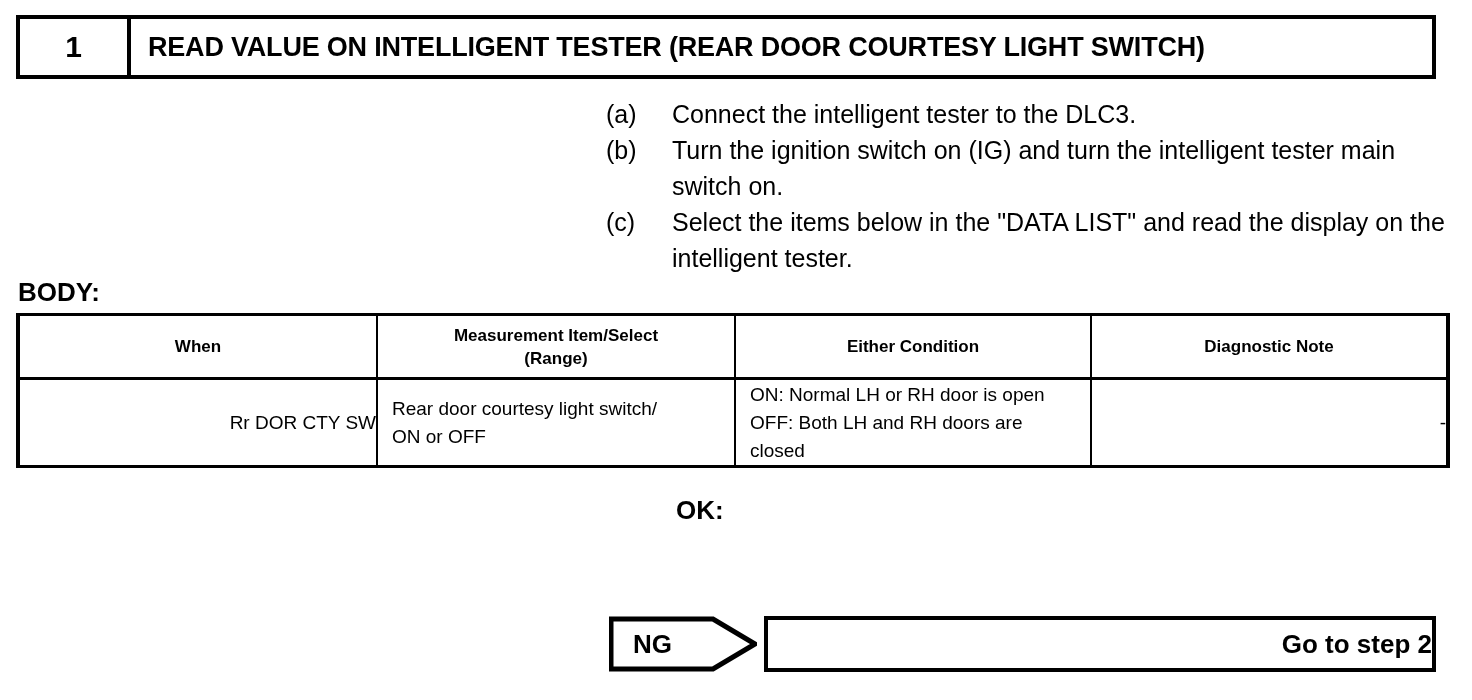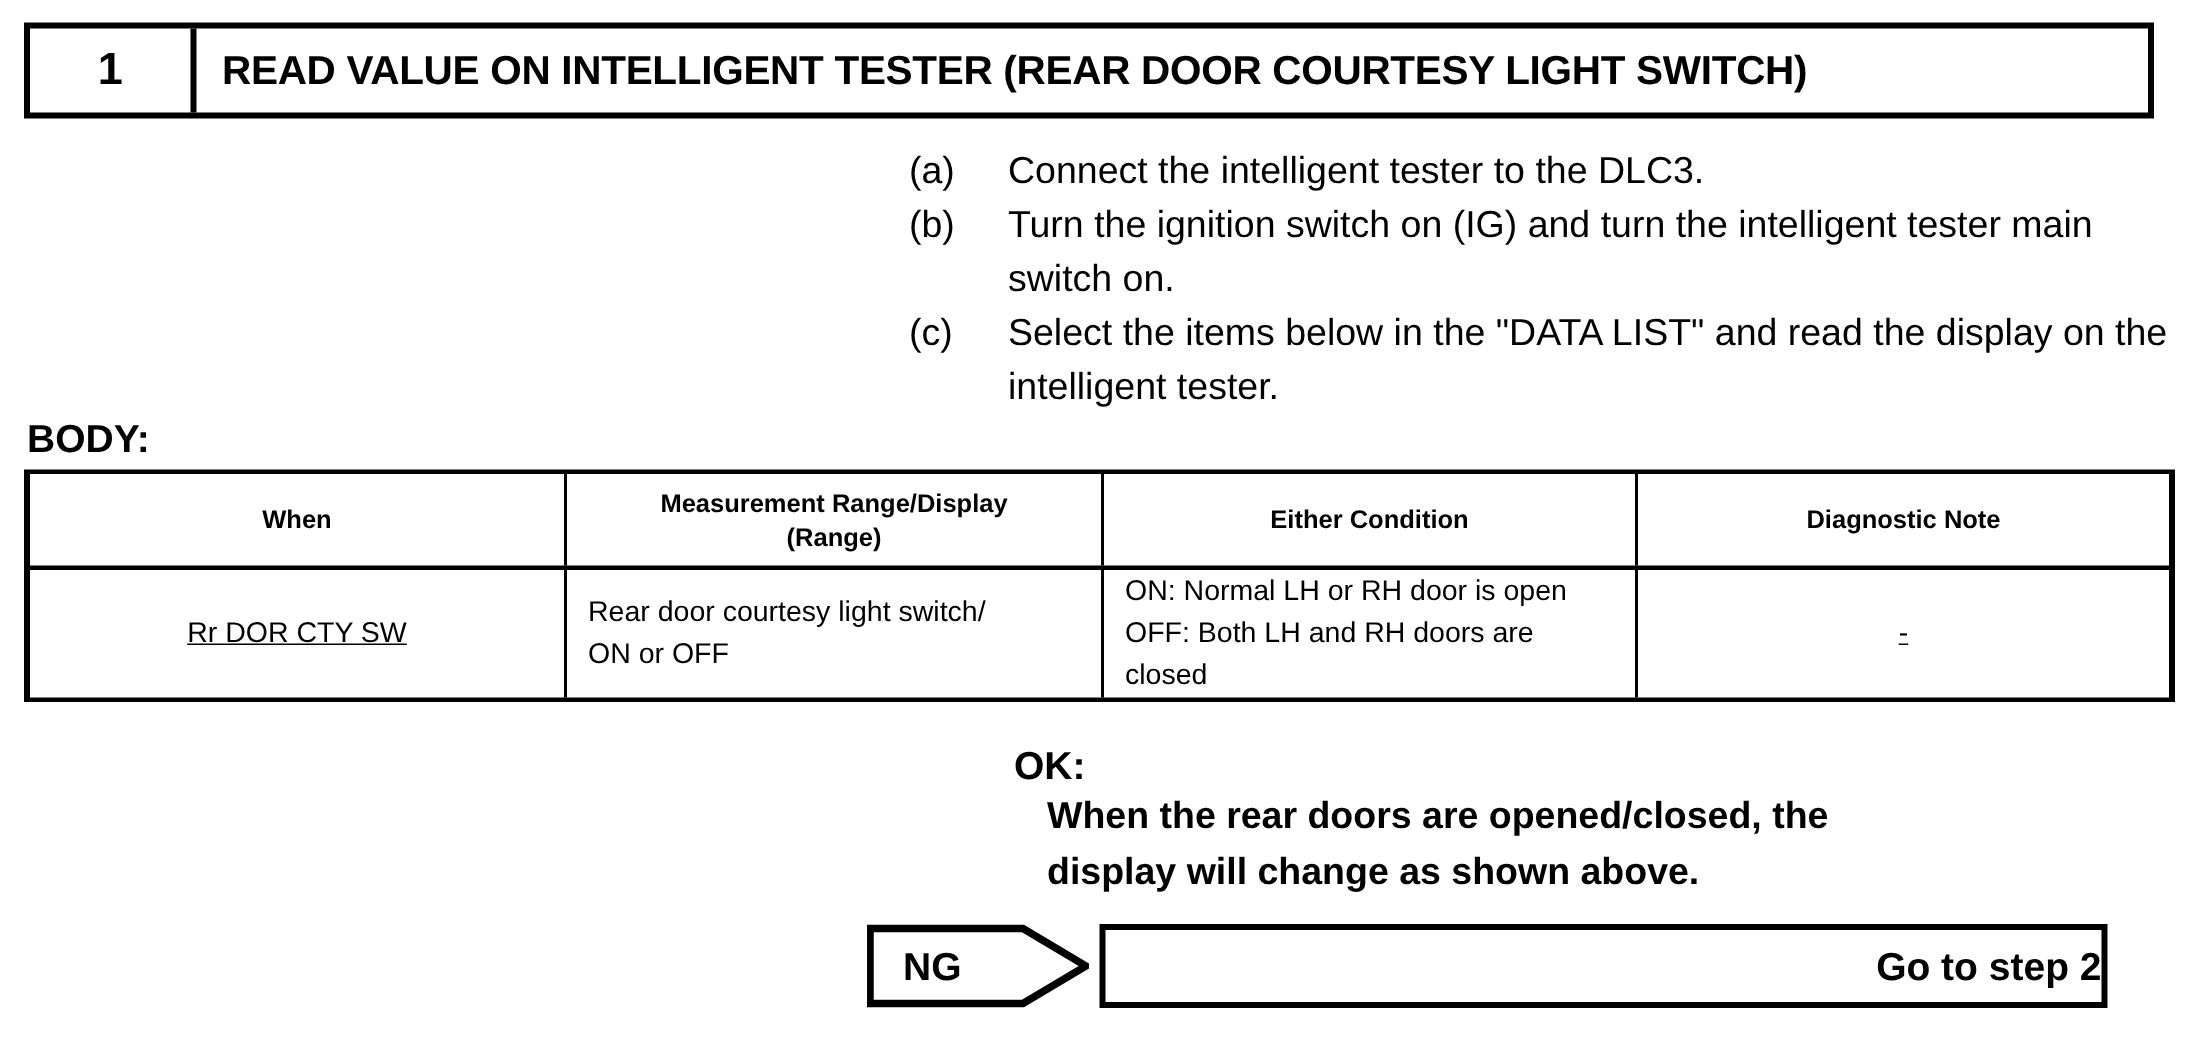--- a/index.html
+++ b/index.html
@@ -110,22 +110,21 @@
   #data-table tbody tr {
     height: 88px;
   }
   #data-table tbody td {
     border-top: 2px solid #000;
     border-bottom: 3px solid #000;
     font-size: 19px;
     line-height: 28px;
   }
   td.cell-center {
-    text-align: center;
-    text-decoration: underline;
+    text-align: right;
   }
   td.cell-left {
     text-align: left;
     padding-left: 14px !important;
     padding-right: 8px !important;
   }
   #data-table th:first-child,
   #data-table td:first-child {
     border-left: 4px solid #000;
   }
@@ -153,21 +152,21 @@
   #ok-text {
     margin-left: 22px;
     font-size: 25px;
     font-weight: bold;
     line-height: 37px;
   }
 
   
   #ng-row {
     position: absolute;
-    left: 578px;
+    left: 609px;
     top: 616px;
     width: 830px;
     height: 56px;
   }
   #ng-tag {
     position: absolute;
     left: 0;
     top: 0;
     width: 148px;
     height: 56px;
@@ -228,21 +227,21 @@
   </div>
 </div>
 
 <div id="body-label">BODY:</div>
 
 <table id="data-table">
   <thead>
     <tr>
       <th class="col-item">When</th>
       <th class="col-measure">
-        <div>Measurement Range/Display</div>
+        <div>Measurement Item/Select</div>
         <div>(Range)</div>
       </th>
       <th class="col-normal">Either Condition</th>
       <th class="col-note">Diagnostic Note</th>
     </tr>
   </thead>
   <tbody>
     <tr>
       <td class="cell-center">Rr DOR CTY SW</td>
       <td class="cell-left">
@@ -254,24 +253,20 @@
         <div>OFF: Both LH and RH doors are</div>
         <div>closed</div>
       </td>
       <td class="cell-center">-</td>
     </tr>
   </tbody>
 </table>
 
 <div id="ok-block">
   <div id="ok-label">OK:</div>
-  <div id="ok-text">
-    <div>When the rear doors are opened/closed, the</div>
-    <div>display will change as shown above.</div>
-  </div>
 </div>
 
 <div id="ng-row">
   <div id="ng-tag">
     <svg id="ng-tag-shape" viewBox="0 0 148 56" preserveAspectRatio="none">
       <polygon points="2,3 104,3 146,28 104,53 2,53" fill="#ffffff" stroke="#000000" stroke-width="5" stroke-linejoin="miter"></polygon>
     </svg>
     <span id="ng-tag-label">NG</span>
   </div>
   <div id="ng-target-box">

